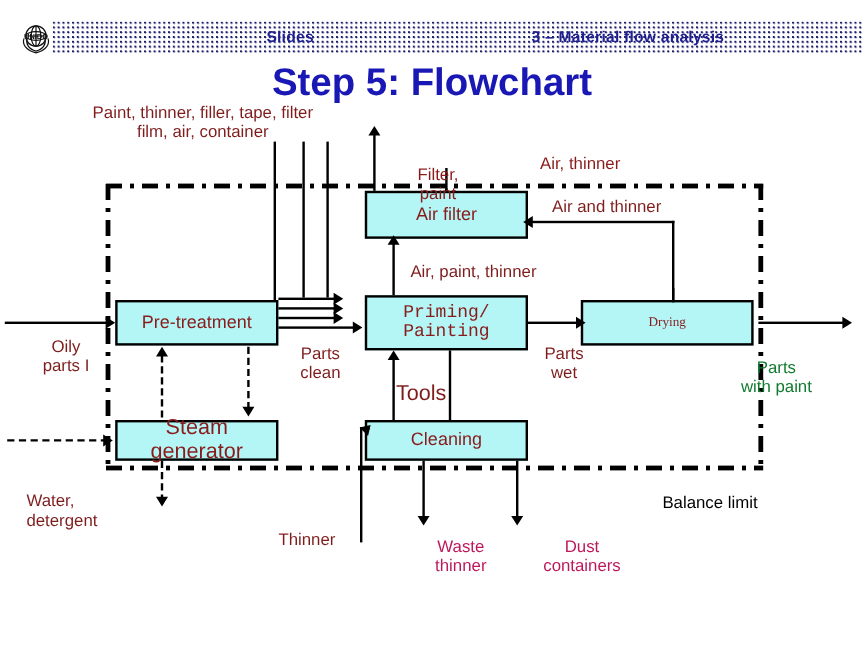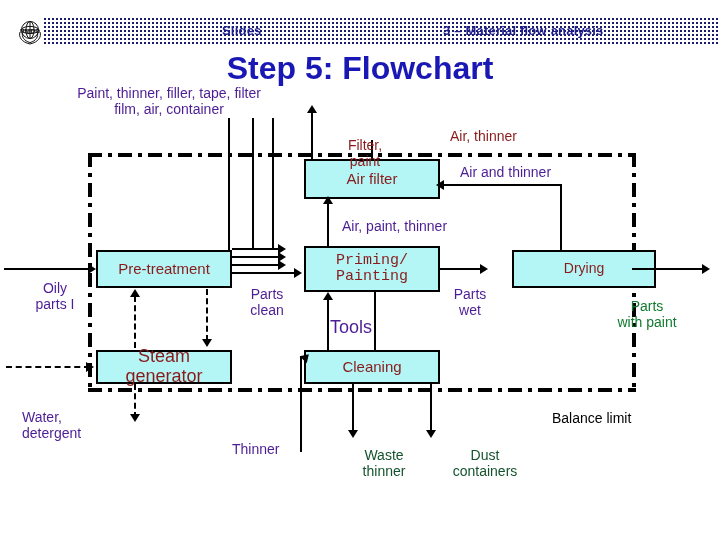--- a/index.html
+++ b/index.html
@@ -34,23 +34,23 @@
 
   .slide-title{
     position:absolute;left:0;top:50px;width:720px;
     text-align:center;
     font-size:32px;font-weight:bold;color:#1a18b5;
     letter-spacing:0px;
   }
 
   
   .lbl{position:absolute;white-space:pre;line-height:1.12;}
-  .navy{color:#4c1d95;}
+  .navy{color:#7f1d1d;}
   .maroon{color:#8a1b1b;}
-  .red{color:#14532d;}
+  .red{color:#be185d;}
   .green{color:#117a2e;}
   .black{color:#000000;}
   .ctr{text-align:center;}
 
   
   .box{
     position:absolute;
     background:#b4f5f5;
     border:2px solid #000000;
     box-sizing:border-box;
@@ -153,21 +153,21 @@
 
   <div class="box" id="pre-treatment-box" style="left:96px; top:250px; width:136px; height:38px; font-size:15px;">
     <span>Pre-treatment</span>
   </div>
 
   <div class="box" id="priming-box" style="left:304px; top:246px; width:136px; height:46px; font-size:15px;font-family:Liberation Mono, monospace;">
     <span style="white-space:pre-line;">Priming/
 Painting</span>
   </div>
 
-  <div class="box" id="drying-box" style="left:512px; top:250px; width:144px; height:38px; font-size:14px;">
+  <div class="box" id="drying-box" style="left:484px; top:250px; width:144px; height:38px; font-size:11px;font-family:Liberation Serif, serif;">
     <span>Drying</span>
   </div>
 
   <div class="box" id="steam-generator-box" style="left:96px; top:350px; width:136px; height:34px; font-size:18px;">
     <span>Steam generator</span>
   </div>
 
   <div class="box" id="cleaning-box" style="left:304px; top:350px; width:136px; height:34px; font-size:15px;">
     <span>Cleaning</span>
   </div>

